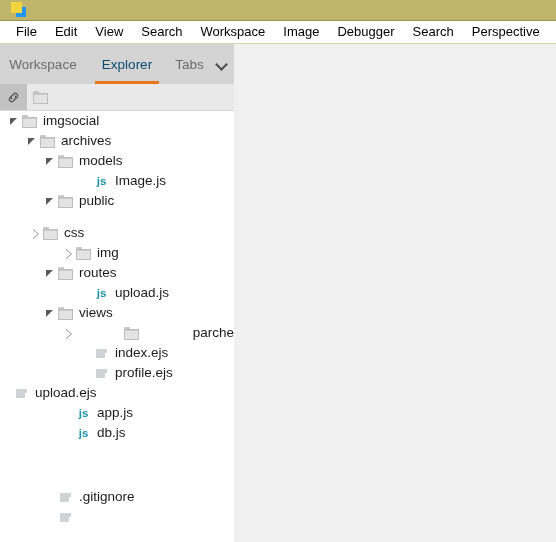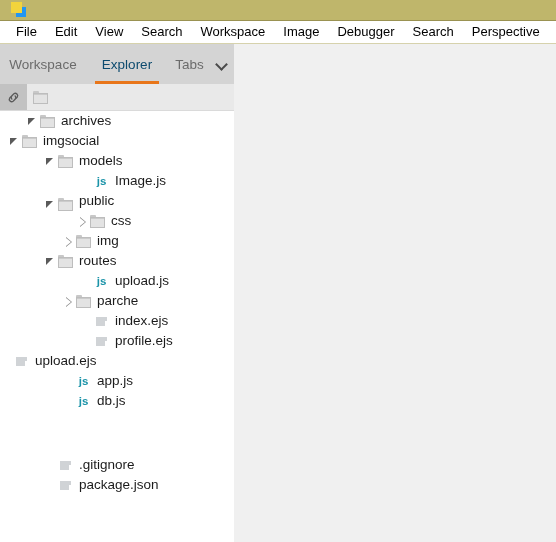--- a/index.html
+++ b/index.html
@@ -215,62 +215,62 @@
             <span class="body"></span>
             <span class="body2"></span>
         </span>
       </div>
     </div>
   </div>
 
   <div class="main">
     <div class="right-panel"></div>
     <div class="tree-panel" id="tree">
+        <div class="row" style="padding-left: 8px;">
+          <span class="twisty expanded"></span>
+          <span class="ic ic-folder">
+            <span class="tab-t"></span>
+            <span class="body"></span>
+            <span class="body2"></span>
+          </span>
+          <span class="lbl">imgsocial</span>
+        </div>
         <div class="row" style="padding-left: 26px;">
           <span class="twisty expanded"></span>
           <span class="ic ic-folder">
             <span class="tab-t"></span>
             <span class="body"></span>
             <span class="body2"></span>
           </span>
           <span class="lbl">archives</span>
-        </div>
-        <div class="row" style="padding-left: 8px;">
-          <span class="twisty expanded"></span>
-          <span class="ic ic-folder">
-            <span class="tab-t"></span>
-            <span class="body"></span>
-            <span class="body2"></span>
-          </span>
-          <span class="lbl">imgsocial</span>
         </div>
         <div class="row" style="padding-left: 44px;">
           <span class="twisty expanded"></span>
           <span class="ic ic-folder">
             <span class="tab-t"></span>
             <span class="body"></span>
             <span class="body2"></span>
           </span>
           <span class="lbl">models</span>
         </div>
         <div class="row" style="padding-left: 80px;">
           <span class="twisty none"></span>
           <span class="ic ic-js">js</span>
           <span class="lbl">Image.js</span>
         </div>
-        <div class="row" style="padding-left: 44px; align-items: flex-end;">
+        <div class="row" style="padding-left: 44px;">
           <span class="twisty expanded"></span>
           <span class="ic ic-folder">
             <span class="tab-t"></span>
             <span class="body"></span>
             <span class="body2"></span>
           </span>
           <span class="lbl">public</span>
         </div>
-        <div class="row" style="padding-left: 76px;">
+        <div class="row" style="padding-left: 29px; margin-top: 12px;">
           <span class="twisty collapsed"></span>
           <span class="ic ic-folder">
             <span class="tab-t"></span>
             <span class="body"></span>
             <span class="body2"></span>
           </span>
           <span class="lbl">css</span>
         </div>
         <div class="row" style="padding-left: 62px;">
           <span class="twisty collapsed"></span>
@@ -288,21 +288,30 @@
             <span class="body"></span>
             <span class="body2"></span>
           </span>
           <span class="lbl">routes</span>
         </div>
         <div class="row" style="padding-left: 80px;">
           <span class="twisty none"></span>
           <span class="ic ic-js">js</span>
           <span class="lbl">upload.js</span>
         </div>
-        <div class="row" style="padding-left: 62px;">
+        <div class="row" style="padding-left: 44px;">
+          <span class="twisty expanded"></span>
+          <span class="ic ic-folder">
+            <span class="tab-t"></span>
+            <span class="body"></span>
+            <span class="body2"></span>
+          </span>
+          <span class="lbl">views</span>
+        </div>
+        <div class="row" style="padding-left: 62px; justify-content: space-between;">
           <span class="twisty collapsed"></span>
           <span class="ic ic-folder">
             <span class="tab-t"></span>
             <span class="body"></span>
             <span class="body2"></span>
           </span>
           <span class="lbl">parche</span>
         </div>
         <div class="row" style="padding-left: 80px;">
           <span class="twisty none"></span>
@@ -345,18 +354,17 @@
             <span class="nub"></span>
           </span>
           <span class="lbl">.gitignore</span>
         </div>
         <div class="row" style="padding-left: 44px;">
           <span class="twisty none"></span>
           <span class="ic ic-file">
             <span class="sq"></span>
             <span class="nub"></span>
           </span>
-          <span class="lbl">package.json</span>
         </div>
       </div>
   </div>
 
 </div>
 
 </body></html>

